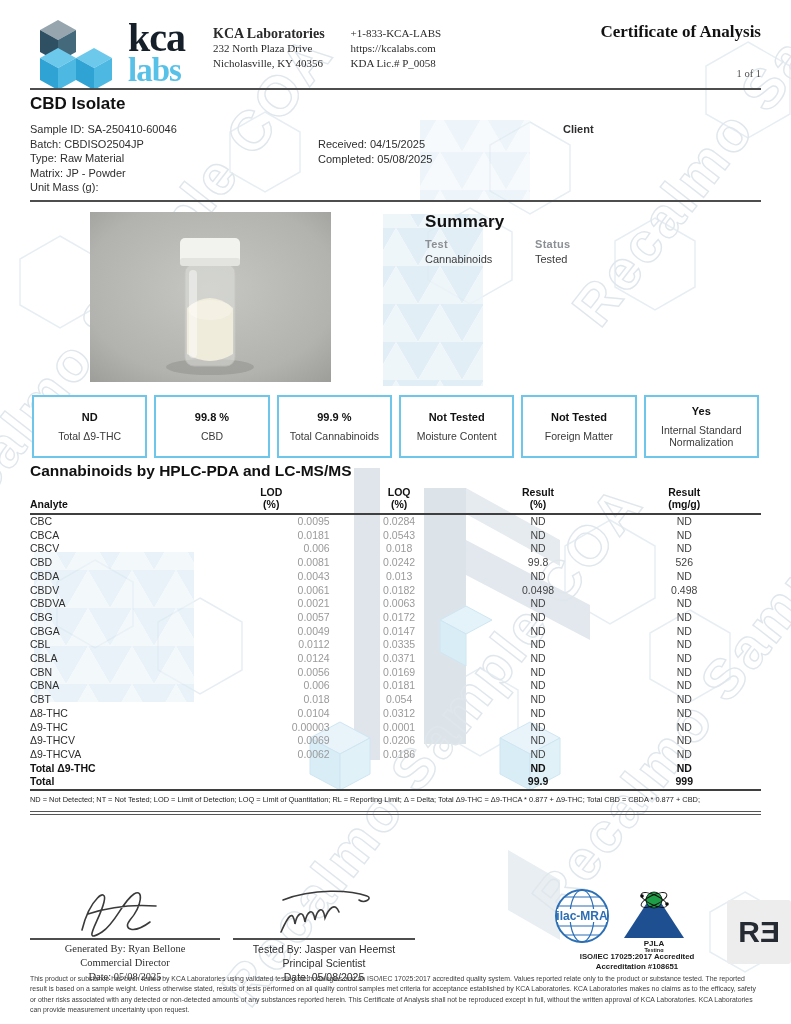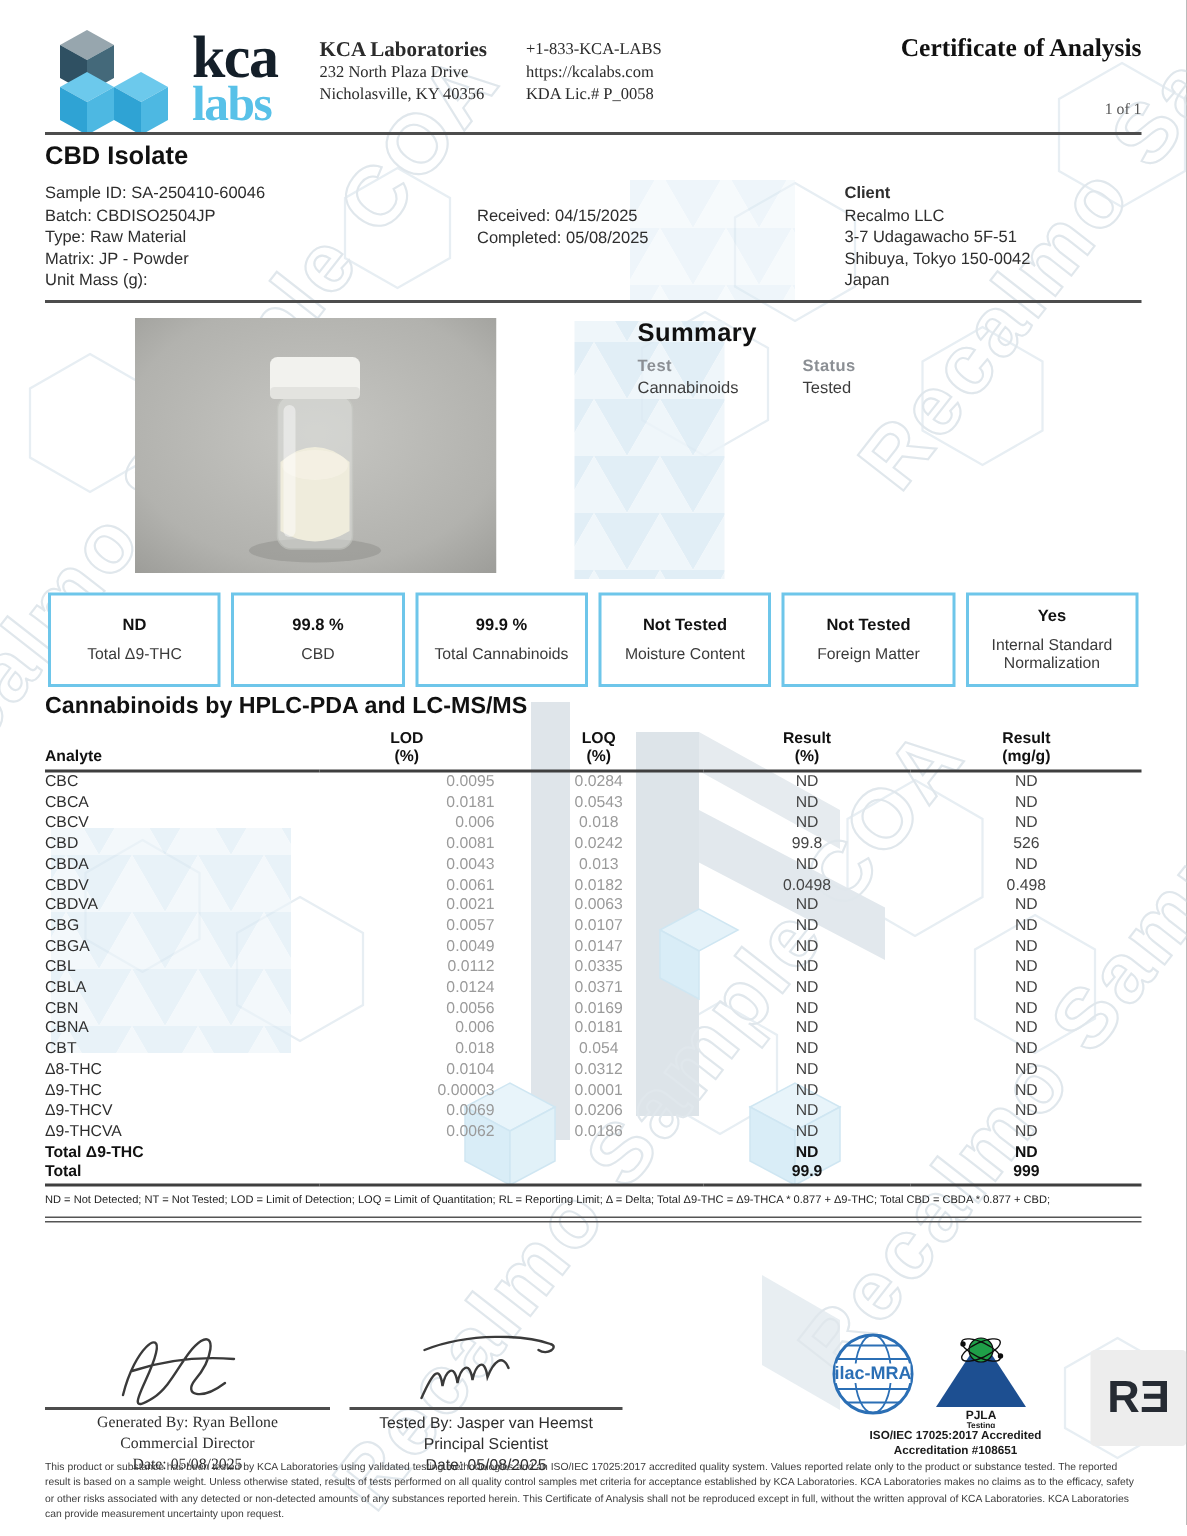--- a/index.html
+++ b/index.html
@@ -189,26 +189,20 @@
         <div>Type: Raw Material</div>
         <div>Matrix: JP - Powder</div>
         <div>Unit Mass (g):</div>
       </div>
       <div class="sg-mid">
         <div>Received: 04/15/2025</div>
         <div>Completed: 05/08/2025</div>
       </div>
       <div class="sg-right">
         <div class="client-label">Client</div>
-        <div>
-            <div>Recalmo LLC</div>
-            <div>3-7 Udagawacho 5F-51</div>
-            <div>Shibuya, Tokyo 150-0042</div>
-            <div>Japan</div>
-          </div>
       </div>
     </div>
     <div class="hrule2"></div>
 
     <div class="photo">
       <svg width="241" height="170" viewBox="0 0 241 170">
         <defs>
           <radialGradient id="phbg" cx="50%" cy="45%" r="75%">
             <stop offset="0%" stop-color="#c6c6c2"></stop>
             <stop offset="70%" stop-color="#b2b2ae"></stop>
@@ -340,21 +334,21 @@
             <tr>
               <td class="c-analyte">CBDVA</td>
               <td class="c-lod">0.0021</td>
               <td class="c-loq">0.0063</td>
               <td class="c-pct">ND</td>
               <td class="c-mgg">ND</td>
             </tr>
             <tr>
               <td class="c-analyte">CBG</td>
               <td class="c-lod">0.0057</td>
-              <td class="c-loq">0.0107</td>
+              <td class="c-loq">0.0172</td>
               <td class="c-pct">ND</td>
               <td class="c-mgg">ND</td>
             </tr>
             <tr>
               <td class="c-analyte">CBGA</td>
               <td class="c-lod">0.0049</td>
               <td class="c-loq">0.0147</td>
               <td class="c-pct">ND</td>
               <td class="c-mgg">ND</td>
             </tr>

